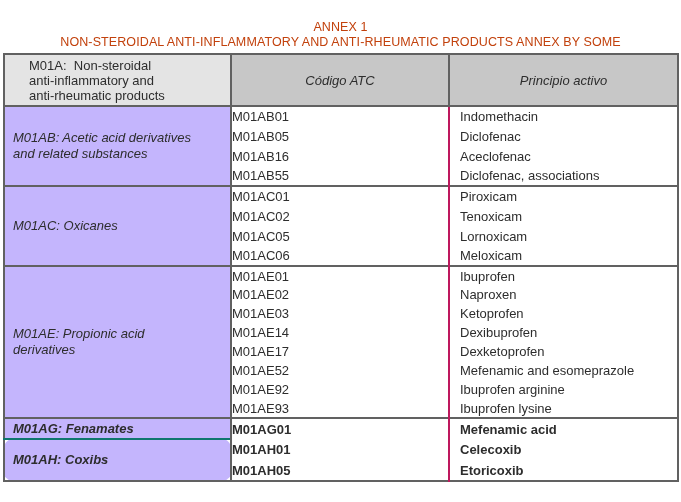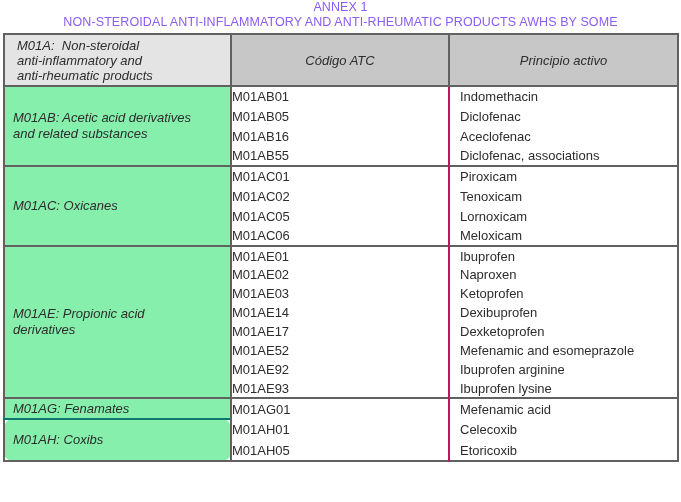--- a/index.html
+++ b/index.html
@@ -5,23 +5,23 @@
   html, body {
     margin: 0;
     padding: 0;
     background: #ffffff;
     width: 681px;
     height: 502px;
     overflow: hidden;
     font-family: "Liberation Sans", "DejaVu Sans", sans-serif;
   }
   .title-block {
-    padding-top: 0;
+    padding-top: 20px;
     text-align: center;
-    color: #8b5cf6;
+    color: #c2410c;
     font-size: 12.5px;
     line-height: 15px;
     letter-spacing: 0.1px;
   }
   table.annex {
     border-collapse: collapse;
     table-layout: fixed;
     width: 674px;
     margin: 3px 0 0 3px;
     border: 2px solid #616161;
@@ -34,38 +34,37 @@
     overflow: hidden;
   }
   
   col.c1 { width: 227px; }
   col.c2 { width: 218px; }
   col.c3 { width: 229px; }
   
   tr.hdr { height: 52px; }
   td.h-cat {
     background: #e4e4e4;
-    font-style: italic;
-    padding-left: 12px;
+    padding-left: 24px;
     line-height: 15px;
   }
   td.h-cat .ln { white-space: pre; }
   td.h-col {
     background: #c7c7c7;
     font-style: italic;
     text-align: center;
     border-left: 2px solid #616161;
     margin-top: 7px;
   }
   
   tr.r20 { height: 20px; }
   tr.r19 { height: 19px; }
-  tr.r21 { height: 21px; }
+  tr.r21 { height: 21px; font-weight: bold; }
   td.cat {
-    background: #86efac;
+    background: #c4b5fd;
     font-style: italic;
     padding-left: 8px;
     padding-right: 26px;
     line-height: 16px;
   }
   td.code {
     text-align: left;
     border-left: 2px solid #616161;
   }
   td.active {
@@ -73,21 +72,21 @@
     border-left: 2px solid #be185d;
   }
   tr.gstart > td { border-top: 2px solid #616161; }
   tr.gsplit > td.cat { border-top: 2px solid #0f766e; border-radius: 9px; }
 </style>
 </head>
 <body>
 
 <div class="title-block">
   <div>ANNEX 1</div>
-  <div>NON-STEROIDAL ANTI-INFLAMMATORY AND ANTI-RHEUMATIC PRODUCTS AWHS BY SOME</div>
+  <div>NON-STEROIDAL ANTI-INFLAMMATORY AND ANTI-RHEUMATIC PRODUCTS ANNEX BY SOME</div>
 </div>
 
 <table class="annex">
   <colgroup>
     <col class="c1">
       <col class="c2">
       <col class="c3">
   </colgroup>
 
   <tbody>

